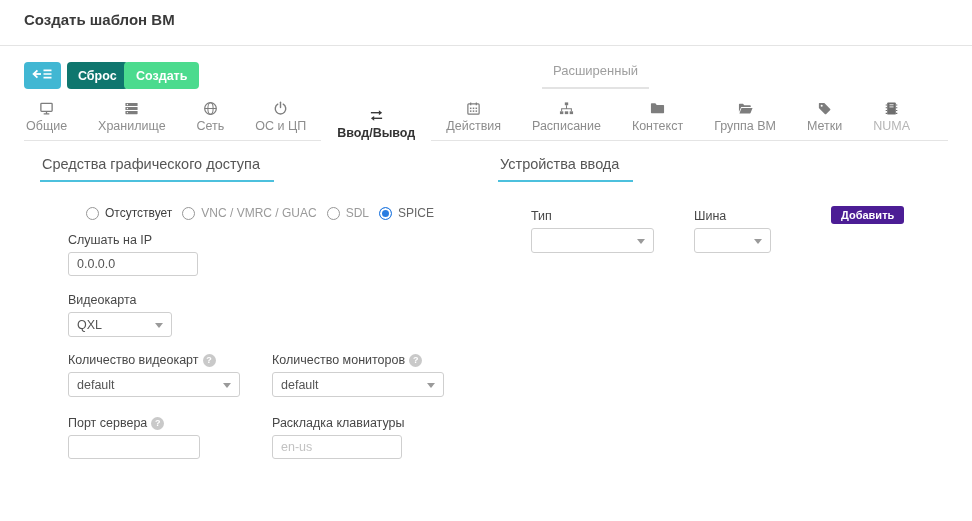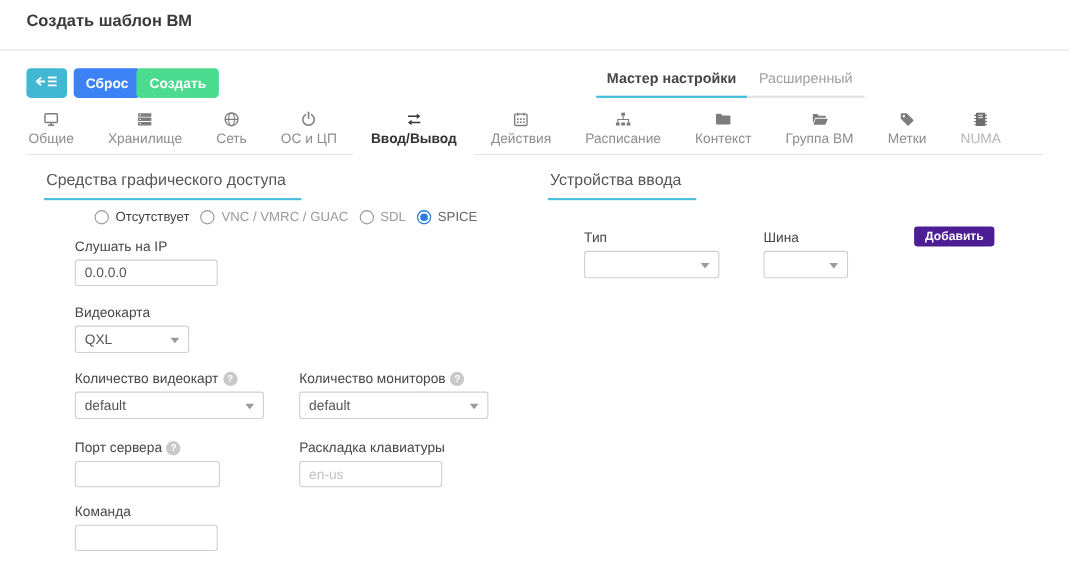--- a/index.html
+++ b/index.html
@@ -11,53 +11,53 @@
 
   
   .page-title { position:absolute; left:24px; top:11px; font-size:15px; font-weight:bold; color:#3a3a3a; }
   .header-divider { position:absolute; left:0; top:45px; width:972px; height:0; border-top:1px solid #e4e4e4; }
 
   
   .btn { position:absolute; top:62px; height:27px; border:none; border-radius:4px;
          color:#fff; font-family:inherit; font-size:12.5px; font-weight:bold;
          display:flex; align-items:center; justify-content:center; cursor:pointer; }
   .btn-back   { left:24px;  width:37px; background:#41b7d3; }
-  .btn-reset  { left:67px;  padding:0 11px; background:#3b82f6; }
+  .btn-reset  { left:67px;  padding:0 11px; background:#0f766e; }
   .btn-create { left:124px; padding:0 12px; background:#4bdb8e; }
 
   
   .mode-tabs { position:absolute; left:542px; top:63px; display:flex; }
   .mode-tab { padding-bottom:9px; text-align:center; font-size:13px; color:#9e9e9e;
               border-bottom:2px solid #e3e3e3; cursor:pointer; }
   .mode-tab.t0 { width:137px; }
   .mode-tab.t1 { width:107px; }
   .mode-tab.active { color:#454545; font-weight:bold; border-bottom-color:#44bbd8; }
 
   
   .tabbar { position:absolute; left:24px; top:99px; width:924px; height:42px;
             border-bottom:1px solid #e4e4e4; }
   .tabbar-inner { display:flex; justify-content:space-between; width:888px; height:100%; }
   .tab { display:flex; flex-direction:column; align-items:center; justify-content:flex-start;
          gap:3px; padding:2px 2px 0; font-size:12.5px; color:#8d8d8d; cursor:pointer; position:relative; }
   .tab .icon { color:#7d7d7d; height:15px; display:block; }
-  .tab.active { color:#333; font-weight:bold; }
+  .tab.active { color:#333; font-weight:bold;justify-content:flex-end; }
   .tab.active .icon { color:#383838; }
   .tab.active::after { content:""; position:absolute; left:-14px; right:-14px; bottom:-1px;
                        height:1px; background:#fff; }
   .tab.muted { color:#b5b5b5; }
   .tab.muted .icon { color:#6e6e6e; }
 
   
   .section-title { display:inline-block; font-size:14.5px; color:#565656;
                    border-bottom:2px solid #4cc0dd; padding:0 14px 8px 2px; }
   .left-col  { position:absolute; left:40px;  top:155px; width:440px; }
   .right-col { position:absolute; left:498px; top:155px; width:450px; height:140px; }
 
   
-  .radio-row { margin-top:8px; display:flex; justify-content:center; align-items:center; gap:10px; }
+  .radio-row { margin-top:24px; display:flex; justify-content:center; align-items:center; gap:10px; }
   .radio-item { display:flex; align-items:center; gap:6px; cursor:pointer; font-size:12px; color:#3f3f3f; }
   .radio-item.muted { color:#9a9a9a; }
   .radio-item.sel-label { color:#666; }
   .radio { width:13px; height:13px; border:1px solid #979797; border-radius:50%; background:#fff; flex:0 0 auto; }
   .radio-item.selected .radio { border-color:#2a7de1; background:#2a7de1; box-shadow:inset 0 0 0 2px #fff; }
 
   
   .form { margin-left:28px; }
   .field-label { font-size:12.5px; color:#474747; margin-bottom:5px; display:flex; align-items:center; gap:4px; }
   .help { width:13px; height:13px; border-radius:50%; background:#c9c9c9; color:#fff;
@@ -99,21 +99,20 @@
         <path d="M9 7H2" stroke="#fff" stroke-width="1.8" fill="none"></path>
         <path d="M5.4 3.4 1.6 7l3.8 3.6" stroke="#fff" stroke-width="1.8" fill="none"></path>
         <path d="M11.5 3.4h8M11.5 7h8M11.5 10.6h8" stroke="#fff" stroke-width="1.7" fill="none"></path>
       </svg>
     </span>
   </button>
   <button class="btn btn-reset">Сброс</button>
   <button class="btn btn-create">Создать</button>
 
   <div class="mode-tabs">
-    <div class="mode-tab t0 active">Мастер настройки</div>
     <div class="mode-tab t1">Расширенный</div>
   </div>
 
   <div class="tabbar">
     <div class="tabbar-inner">
 
       <div class="tab">
         <span class="icon">
           <svg width="15" height="15" viewBox="0 0 16 16">
               <rect x="2" y="2.5" width="12" height="8.5" rx="0.8" fill="none" stroke="currentColor" stroke-width="1.4"></rect>
@@ -317,24 +316,20 @@
             </div>
             <input class="text-input w132" type="text" value="" style="">
           </div>
           <div>
             <div class="field-label">Раскладка клавиатуры</div>
             <input class="text-input w130" type="text" placeholder="en-us" style="">
           </div>
         </div>
       </div>
 
-      <div class="grp" style="margin-top:15px;">
-        <div class="field-label">Команда</div>
-        <input class="text-input w130" type="text" value="" style="">
-      </div>
     </div>
   </div>
 
   <div class="right-col">
     <div class="section-title">Устройства ввода</div>
 
     <div class="rc-grp rc-type">
       <div class="field-label">Тип</div>
       <div class="select w123">
         <span></span>

